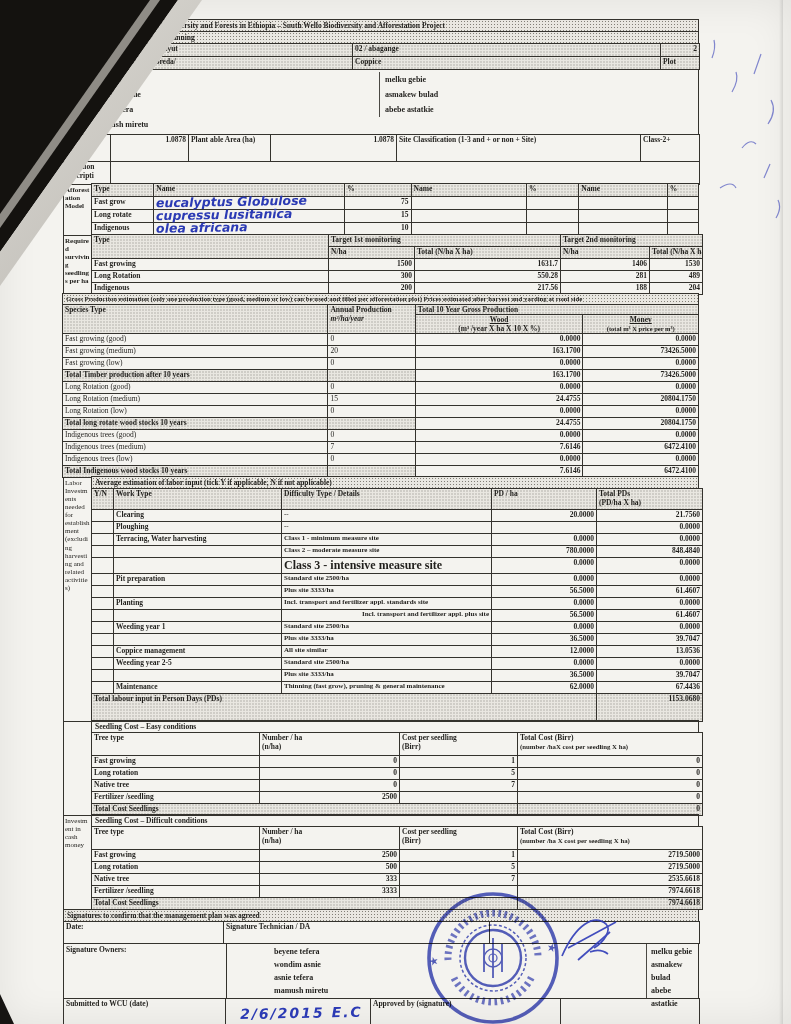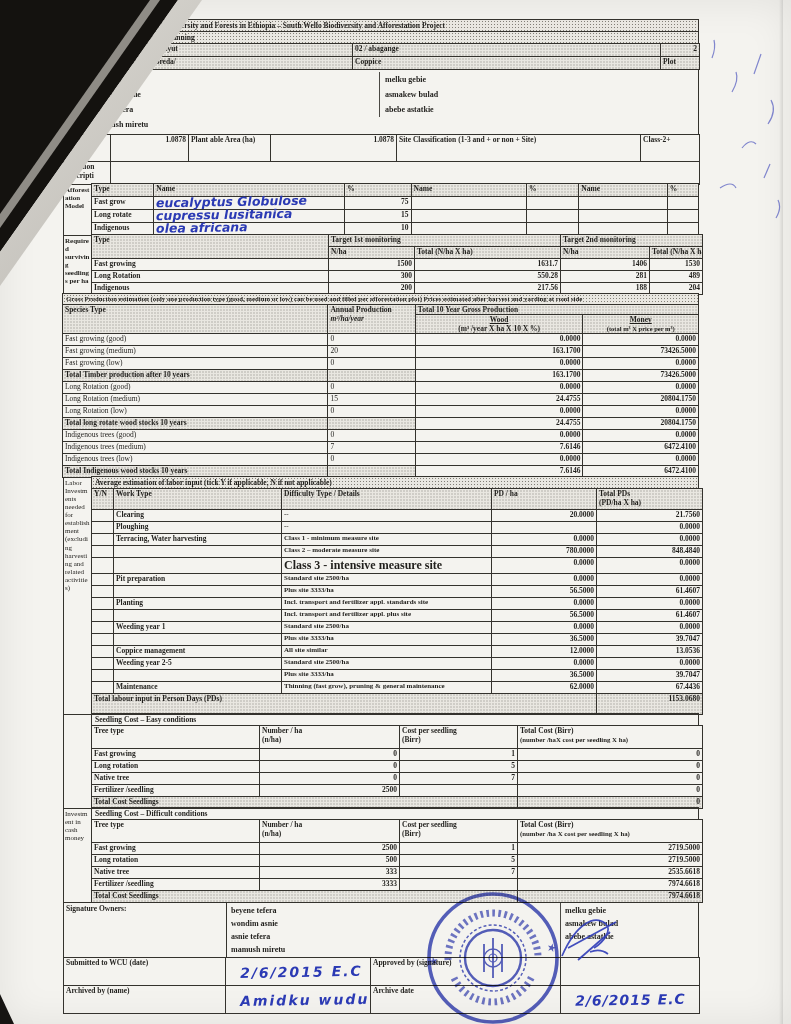--- a/index.html
+++ b/index.html
@@ -45,21 +45,21 @@
   .fold .band{position:absolute;left:0;top:0;width:100%;height:100%;
         clip-path:polygon(178px 0,202px 0,0 286px,0 252px);
         background:linear-gradient(135deg,#dedcd6,#b9b6b0);}
   .fold .edge{position:absolute;left:0;top:0;width:100%;height:100%;
         clip-path:polygon(150px 0,160px 0,0 228px,0 214px);background:#8f8c86;}
   .corner-bl{position:absolute;left:0;bottom:0;width:14px;height:30px;
         clip-path:polygon(0 0,14px 30px,0 30px);background:#161412;z-index:30;}
   .stamp{position:absolute;left:398px;top:888px;z-index:20;mix-blend-mode:multiply;}
   .sig-approved{position:absolute;left:550px;top:908px;z-index:21;}
   .scribbles{position:absolute;left:698px;top:28px;z-index:2;}
-  .owners-grid{display:flex;margin-top:-1px;border:1px solid #34322d;height:54px;}
+  .owners-grid{display:flex;margin-top:-1px;border:1px solid #34322d;height:54px;gap:43px;}
   .owners-grid .lab{flex:0 0 158px;border-right:1px solid #34322d;font-size:7.5px;font-weight:bold;padding:1px 2px;}
   .owners-grid .c1{flex:0 0 325px;font-size:8px;font-weight:bold;line-height:13px;padding:1px 4px;}
   .owners-grid .c2{flex:1;font-size:8px;font-weight:bold;line-height:13px;padding:1px 4px;border-left:1px solid #4a4843;}
 </style>
 </head>
 <body>
 
 <div class="page">
 
   <div class="form">
@@ -432,21 +432,21 @@
               <tr class="totalrow">
               <td></td>
               <td class="b">Planting</td>
               <td class="b" style="font-size:7px;">Incl. transport and fertilizer appl. standards site</td>
               <td class="num">0.0000</td>
               <td class="num">0.0000</td>
             </tr>
               <tr class="totalrow">
               <td></td>
               <td class="b"></td>
-              <td class="b" style="font-size:7px;">Incl. transport and fertilizer appl. plus site</td>
+              <td class="b" style="font-size:7px;text-align:right;">Incl. transport and fertilizer appl. plus site</td>
               <td class="num">56.5000</td>
               <td class="num">61.4607</td>
             </tr>
               <tr class="totalrow">
               <td></td>
               <td class="b">Weeding year 1</td>
               <td class="b" style="font-size:7px;">Standard site 2500/ha</td>
               <td class="num">0.0000</td>
               <td class="num">0.0000</td>
             </tr>
@@ -480,21 +480,21 @@
             </tr>
               <tr class="totalrow">
               <td></td>
               <td class="b">Maintenance</td>
               <td class="b" style="font-size:7px;">Thinning (fast grow), pruning &amp; general maintenance</td>
               <td class="num">62.0000</td>
               <td class="num">67.4436</td>
             </tr>
             </tbody>
           <tbody>
-              <tr style="height:21px;margin-top:26px;">
+              <tr style="height:28px;margin-top:26px;">
             <td class="dots b" colspan="4">Total labour input in Person Days (PDs)</td>
             <td class="dots num">1153.0680</td>
           </tr>
         </tbody>
           </table>
       </div>
     </div>
 
     <div class="sect">
       <div class="side"></div>
@@ -601,20 +601,35 @@
           <tbody>
               <tr style="height:12px;">
             <td class="dots b" colspan="3">Total Cost Seedlings</td>
             <td class="dots num">7974.6618</td>
           </tr>
         </tbody>
           </table>
       </div>
     </div>
 
+    <div class="bar dots">Signatures to confirm that the management plan was agreed</div>
+    <table>
+      <colgroup>
+          <col style="width:160px">
+          <col style="width:266px">
+          <col style="width:210px">
+        </colgroup>
+      <tbody>
+          <tr style="height:22px;">
+        <td class="b">Date:</td>
+        <td class="b">Signature Technician / DA</td>
+        <td></td>
+      </tr>
+    </tbody>
+      </table>
 
     <div class="owners-grid">
       <div class="lab">Signature Owners:</div>
       <div class="c1">
         <div>beyene tefera</div>
         <div>wondim asnie</div>
         <div>asnie tefera</div>
         <div>mamush miretu</div>
       </div>
       <div class="c2">

